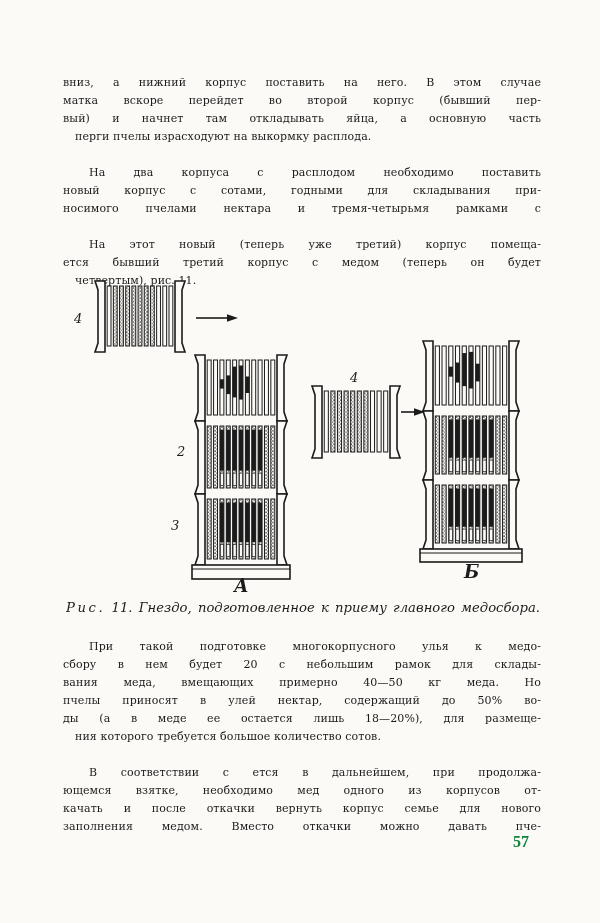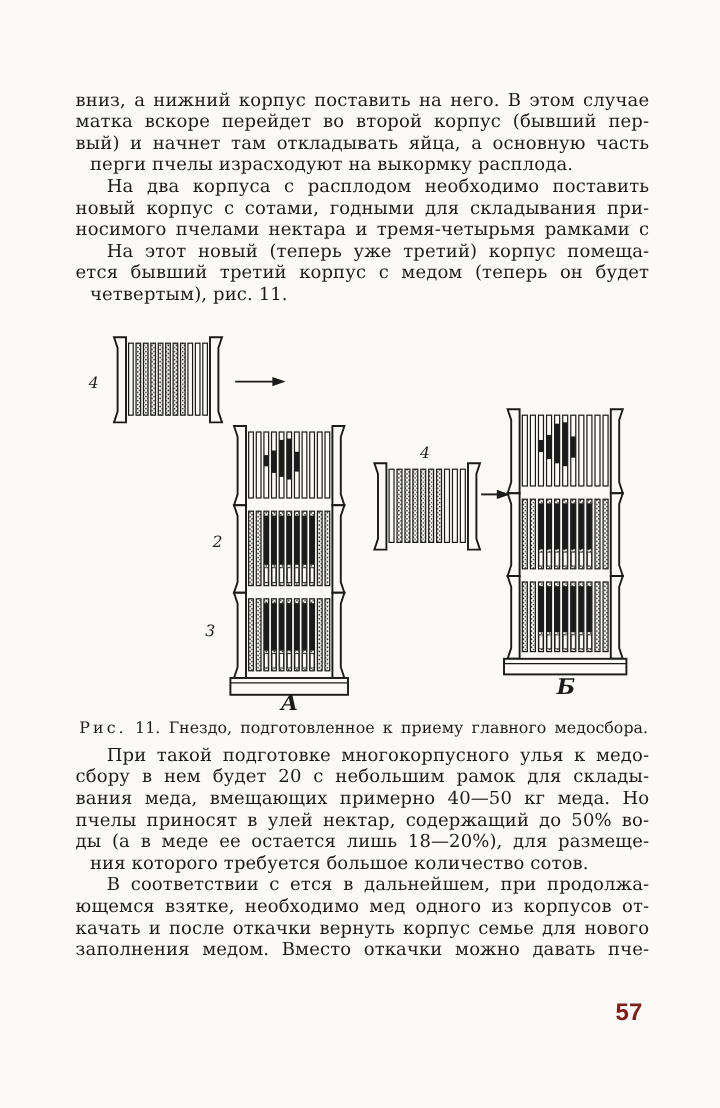--- a/index.html
+++ b/index.html
@@ -9,39 +9,39 @@
     position:relative;
     overflow:hidden;
     font-family:"DejaVu Serif","Liberation Serif",serif;
     color:#1b1b1b;
   }
   .page{position:absolute;inset:0;}
   .textblock{position:absolute;left:63px;width:478px;}
   .textblock.top{top:74px;}
   .textblock.bottom{top:620px;}
   .line{
-    height:18px;line-height:18px;font-size:15px;
+    height:18px;line-height:18px;font-size:11px;
     text-align:justify;text-align-last:justify;
     overflow:hidden;white-space:normal;
     letter-spacing:0.1px;
   }
   .line.last{text-align-last:left;margin-left:12px;}
-  .line.ind{text-indent:26px;}
+  .line.ind{text-indent:26px;margin-top:18px;}
   .figwrap{position:absolute;top:270px;left:0;width:600px;height:330px;}
   .caption{
     position:absolute;top:599px;left:66px;width:474px;
     font-size:13.2px;line-height:18px;
     text-align:justify;text-align-last:justify;
-    overflow:hidden;height:19px;
+    overflow:hidden;height:19px;font-style:italic;
   }
   .caption .sp{letter-spacing:2.6px;}
   .pagenum{
     position:absolute;top:833px;left:513px;
-    font-family:Liberation Sans, sans-serif;
-    font-weight:bold;font-size:20px;color:#7f1d1d;
+    font-family:Liberation Serif, serif;
+    font-weight:bold;font-size:16px;color:#15803d;
   }
   .figlbl{
     font-family:"DejaVu Serif",serif;
     font-style:italic;font-size:13px;fill:#1b1b1b;
   }
   .figlbl.big{font-size:18px;font-weight:bold;}
   svg{display:block;}
 </style>
 </head>
 <body>

